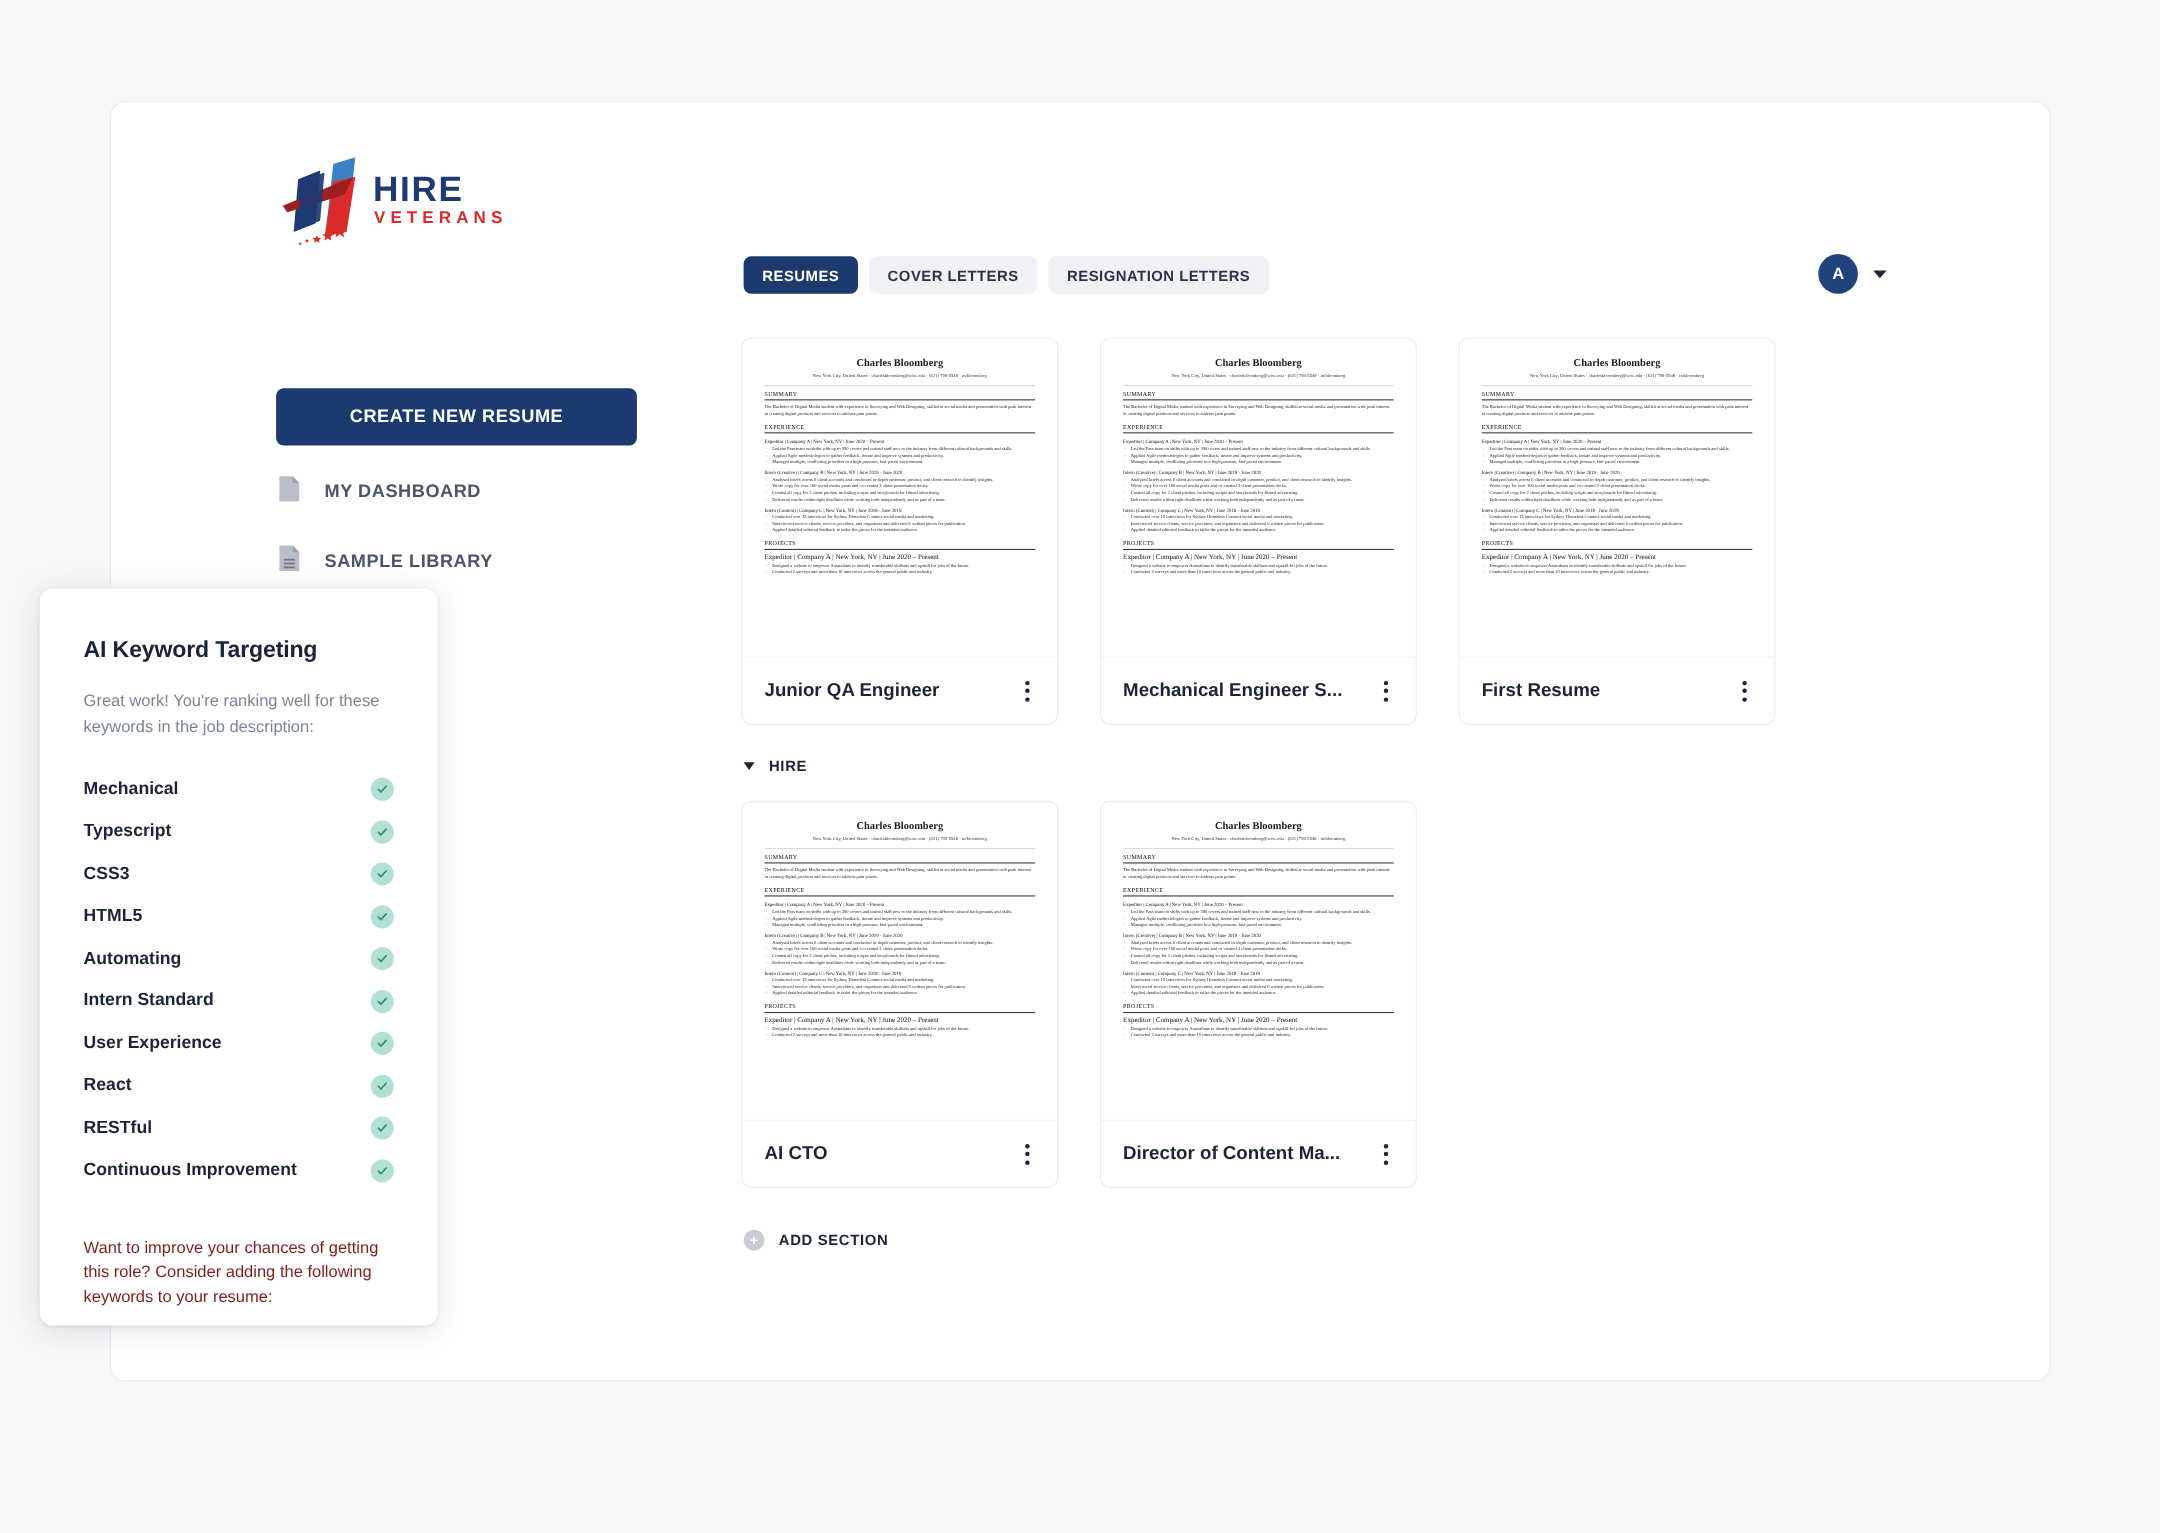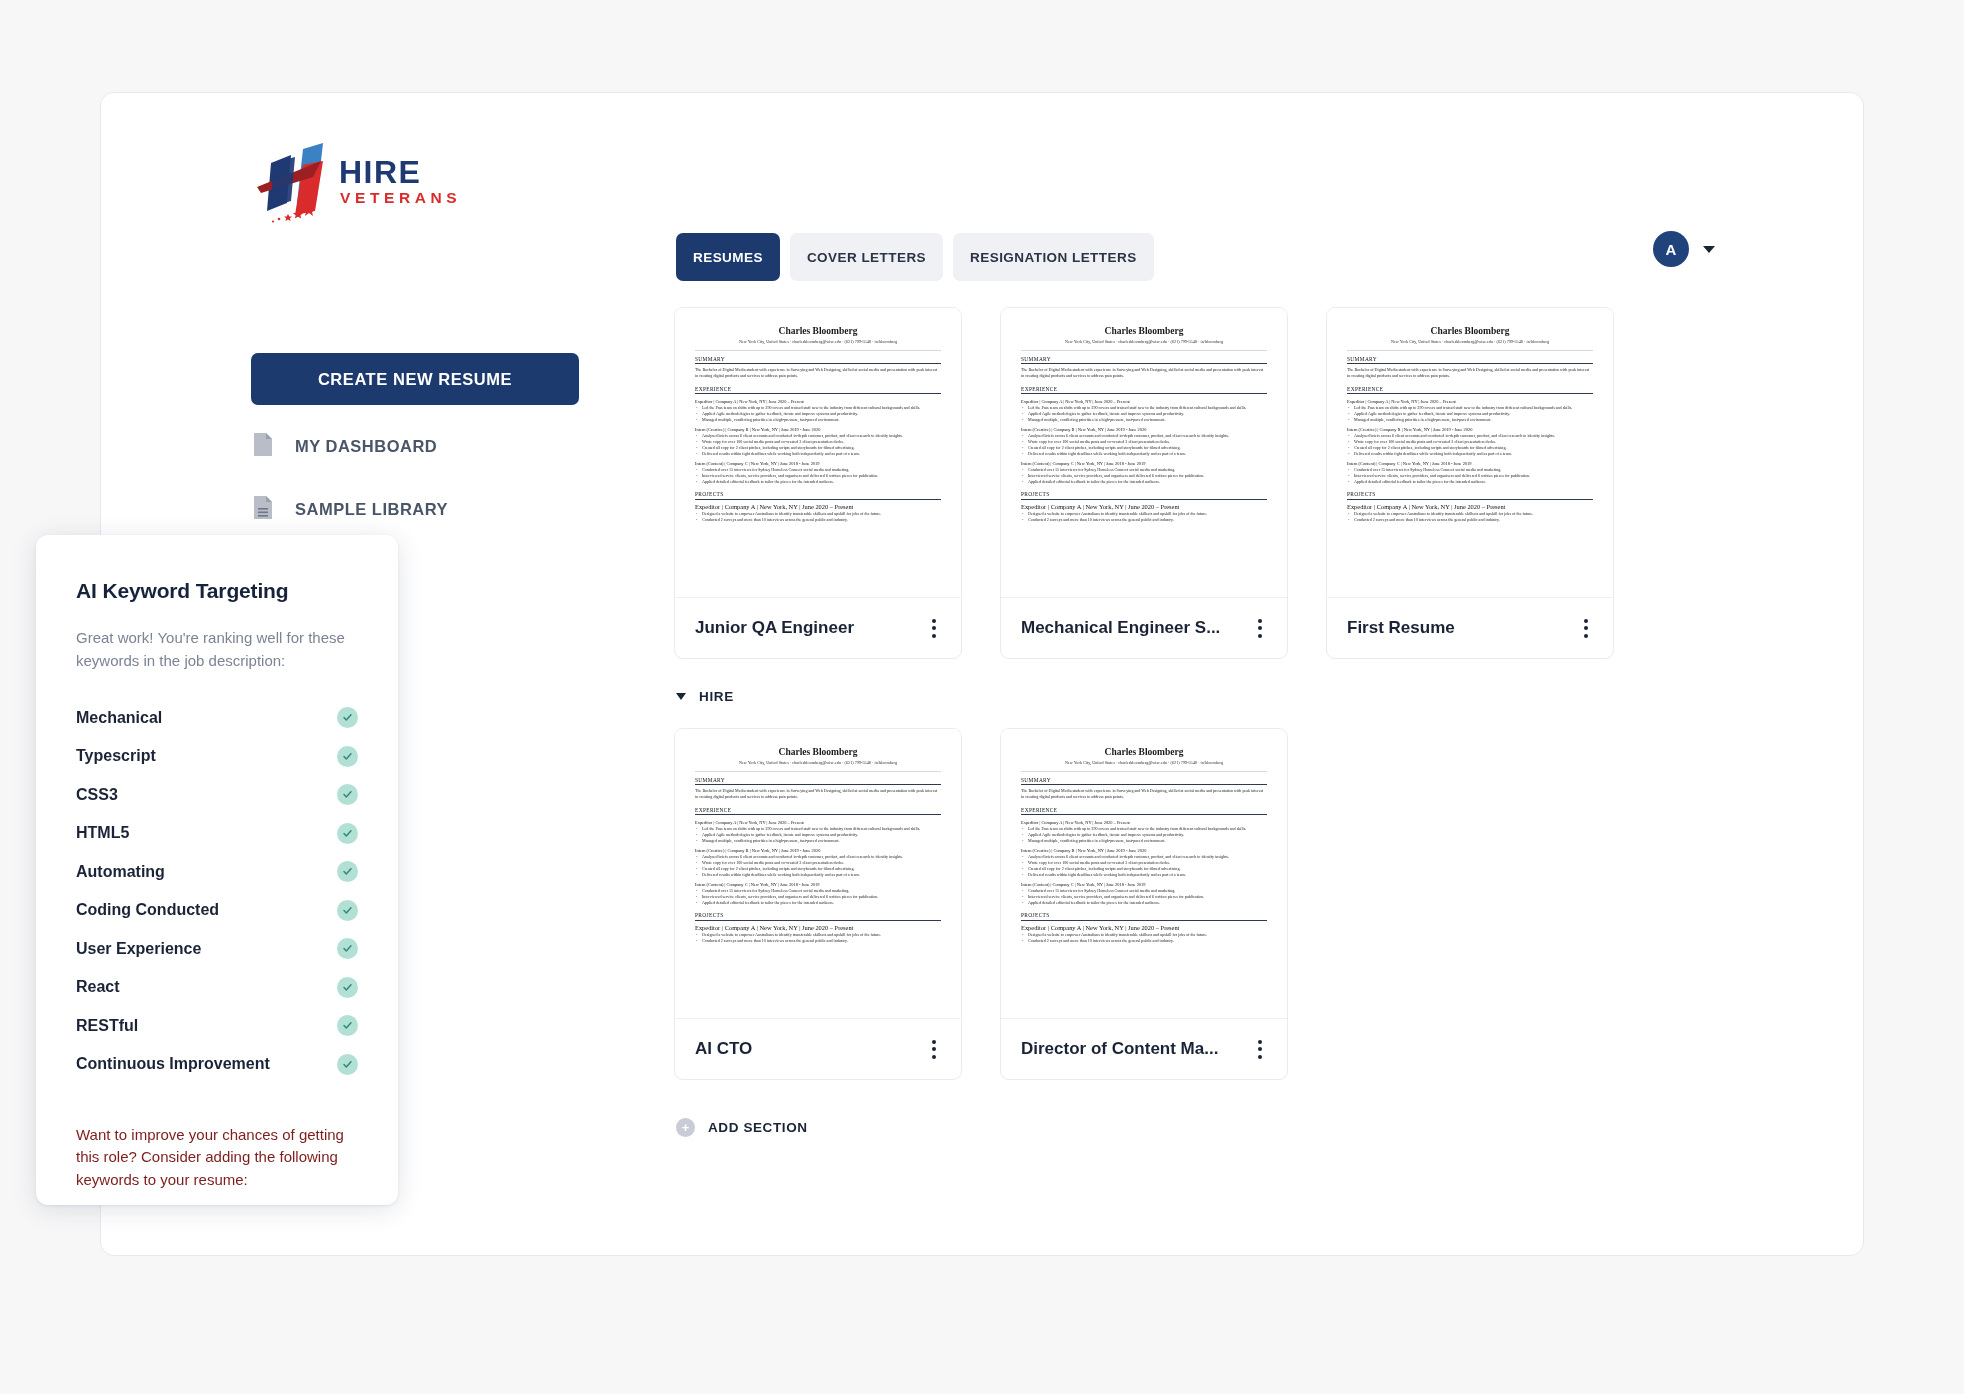--- a/index.html
+++ b/index.html
@@ -78,21 +78,21 @@
   .kw-outro {
     margin-top: 40px;
     font-size: 15px; line-height: 1.52; color: #7f1d1d;
   }
 
   
   .main { position: absolute; left: 455px; top: 0; right: 0; height: 100%; }
 
   .tabs { position: absolute; left: 120px; top: 140px; display: flex; gap: 10px; }
   .tab {
-    height: 48px; padding: 0 17px;
+    height: 34px; padding: 0 17px;
     border: none; border-radius: 7px;
     background: #f0f1f4; color: #2b3446;
     font-family: "Liberation Sans", sans-serif;
     font-size: 13.5px; font-weight: bold; letter-spacing: .45px;
     display: flex; align-items: center; cursor: pointer;
   }
   .tab.active { background: #1c3a6e; color: #ffffff; }
 
   .profile { position: absolute; right: 148px; top: 138px; display: flex; align-items: center; gap: 14px; }
   .avatar {
@@ -523,21 +523,21 @@
     </div>
     <div class="kw-row">
       <span class="kw-name">Automating</span>
       <span class="kw-check">
           <svg width="11" height="11" viewBox="0 0 11 11">
             <path d="M2,5.6 L4.3,8 L9,2.8" stroke="#2e8b78" stroke-width="1.5" fill="none" stroke-linecap="round" stroke-linejoin="round"></path>
           </svg>
         </span>
     </div>
     <div class="kw-row">
-      <span class="kw-name">Coding Conducted</span>
+      <span class="kw-name">Intern Standard</span>
       <span class="kw-check">
           <svg width="11" height="11" viewBox="0 0 11 11">
             <path d="M2,5.6 L4.3,8 L9,2.8" stroke="#2e8b78" stroke-width="1.5" fill="none" stroke-linecap="round" stroke-linejoin="round"></path>
           </svg>
         </span>
     </div>
     <div class="kw-row">
       <span class="kw-name">User Experience</span>
       <span class="kw-check">
           <svg width="11" height="11" viewBox="0 0 11 11">

